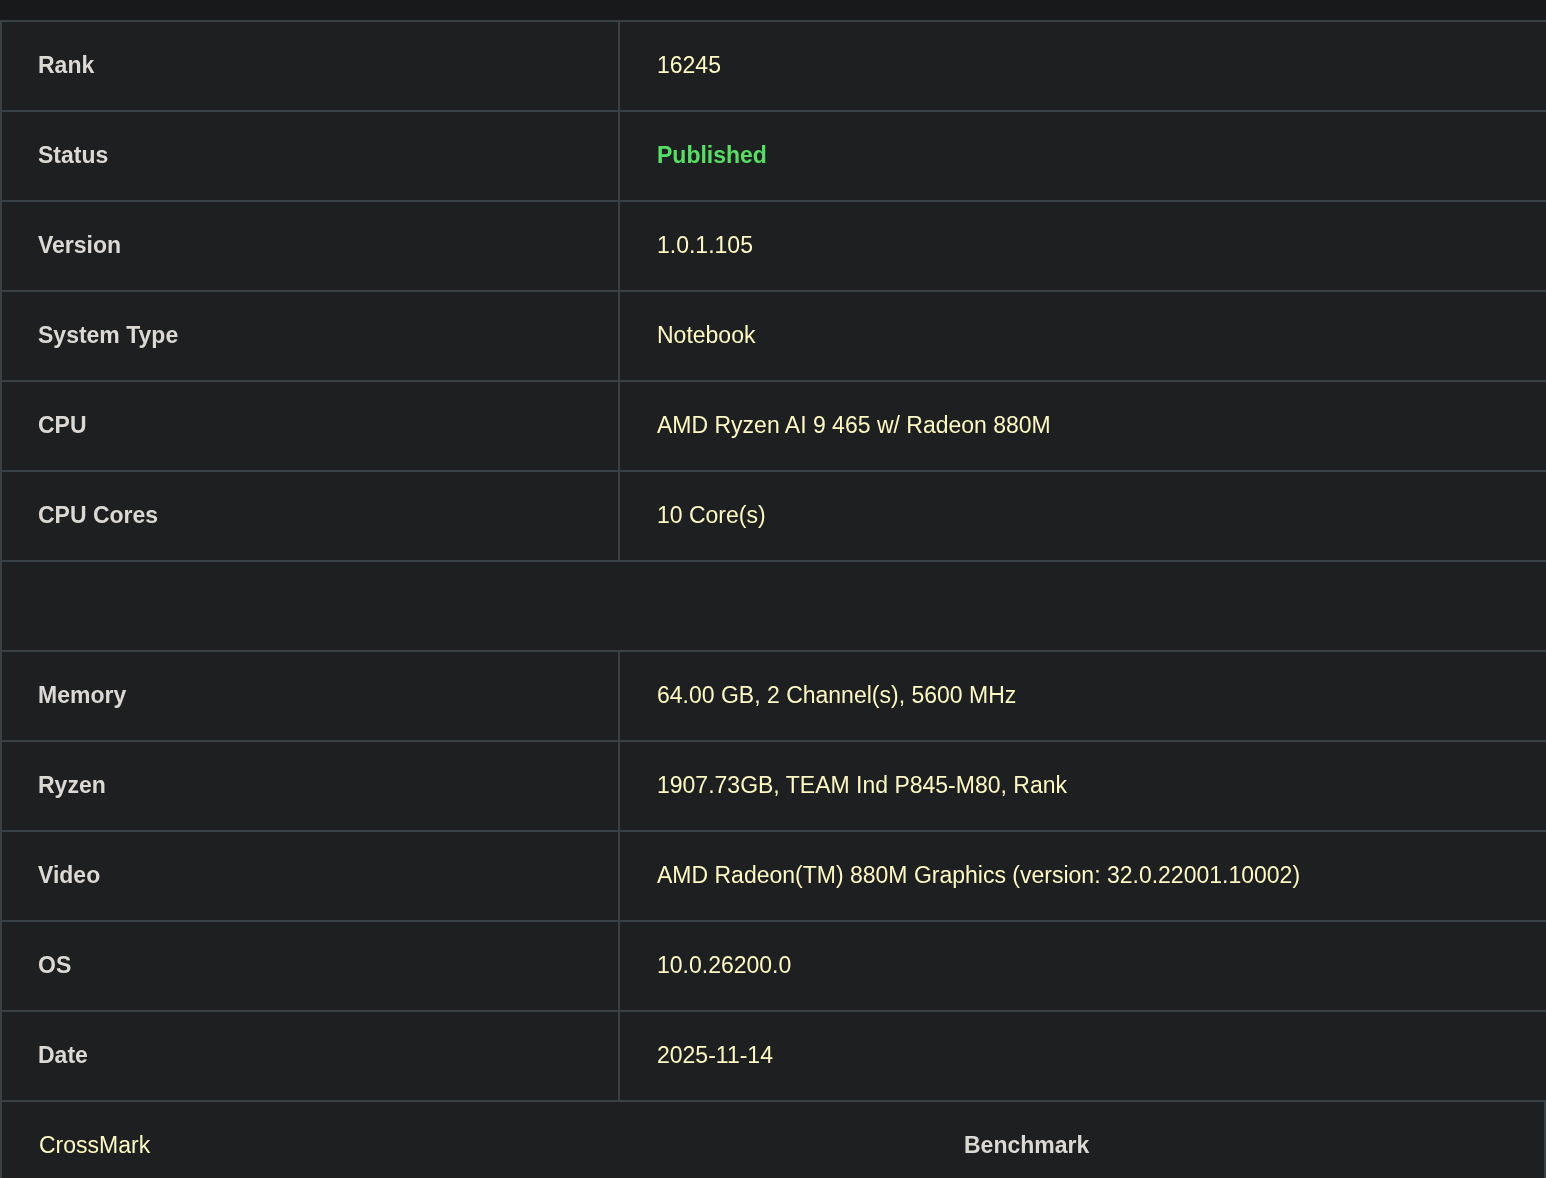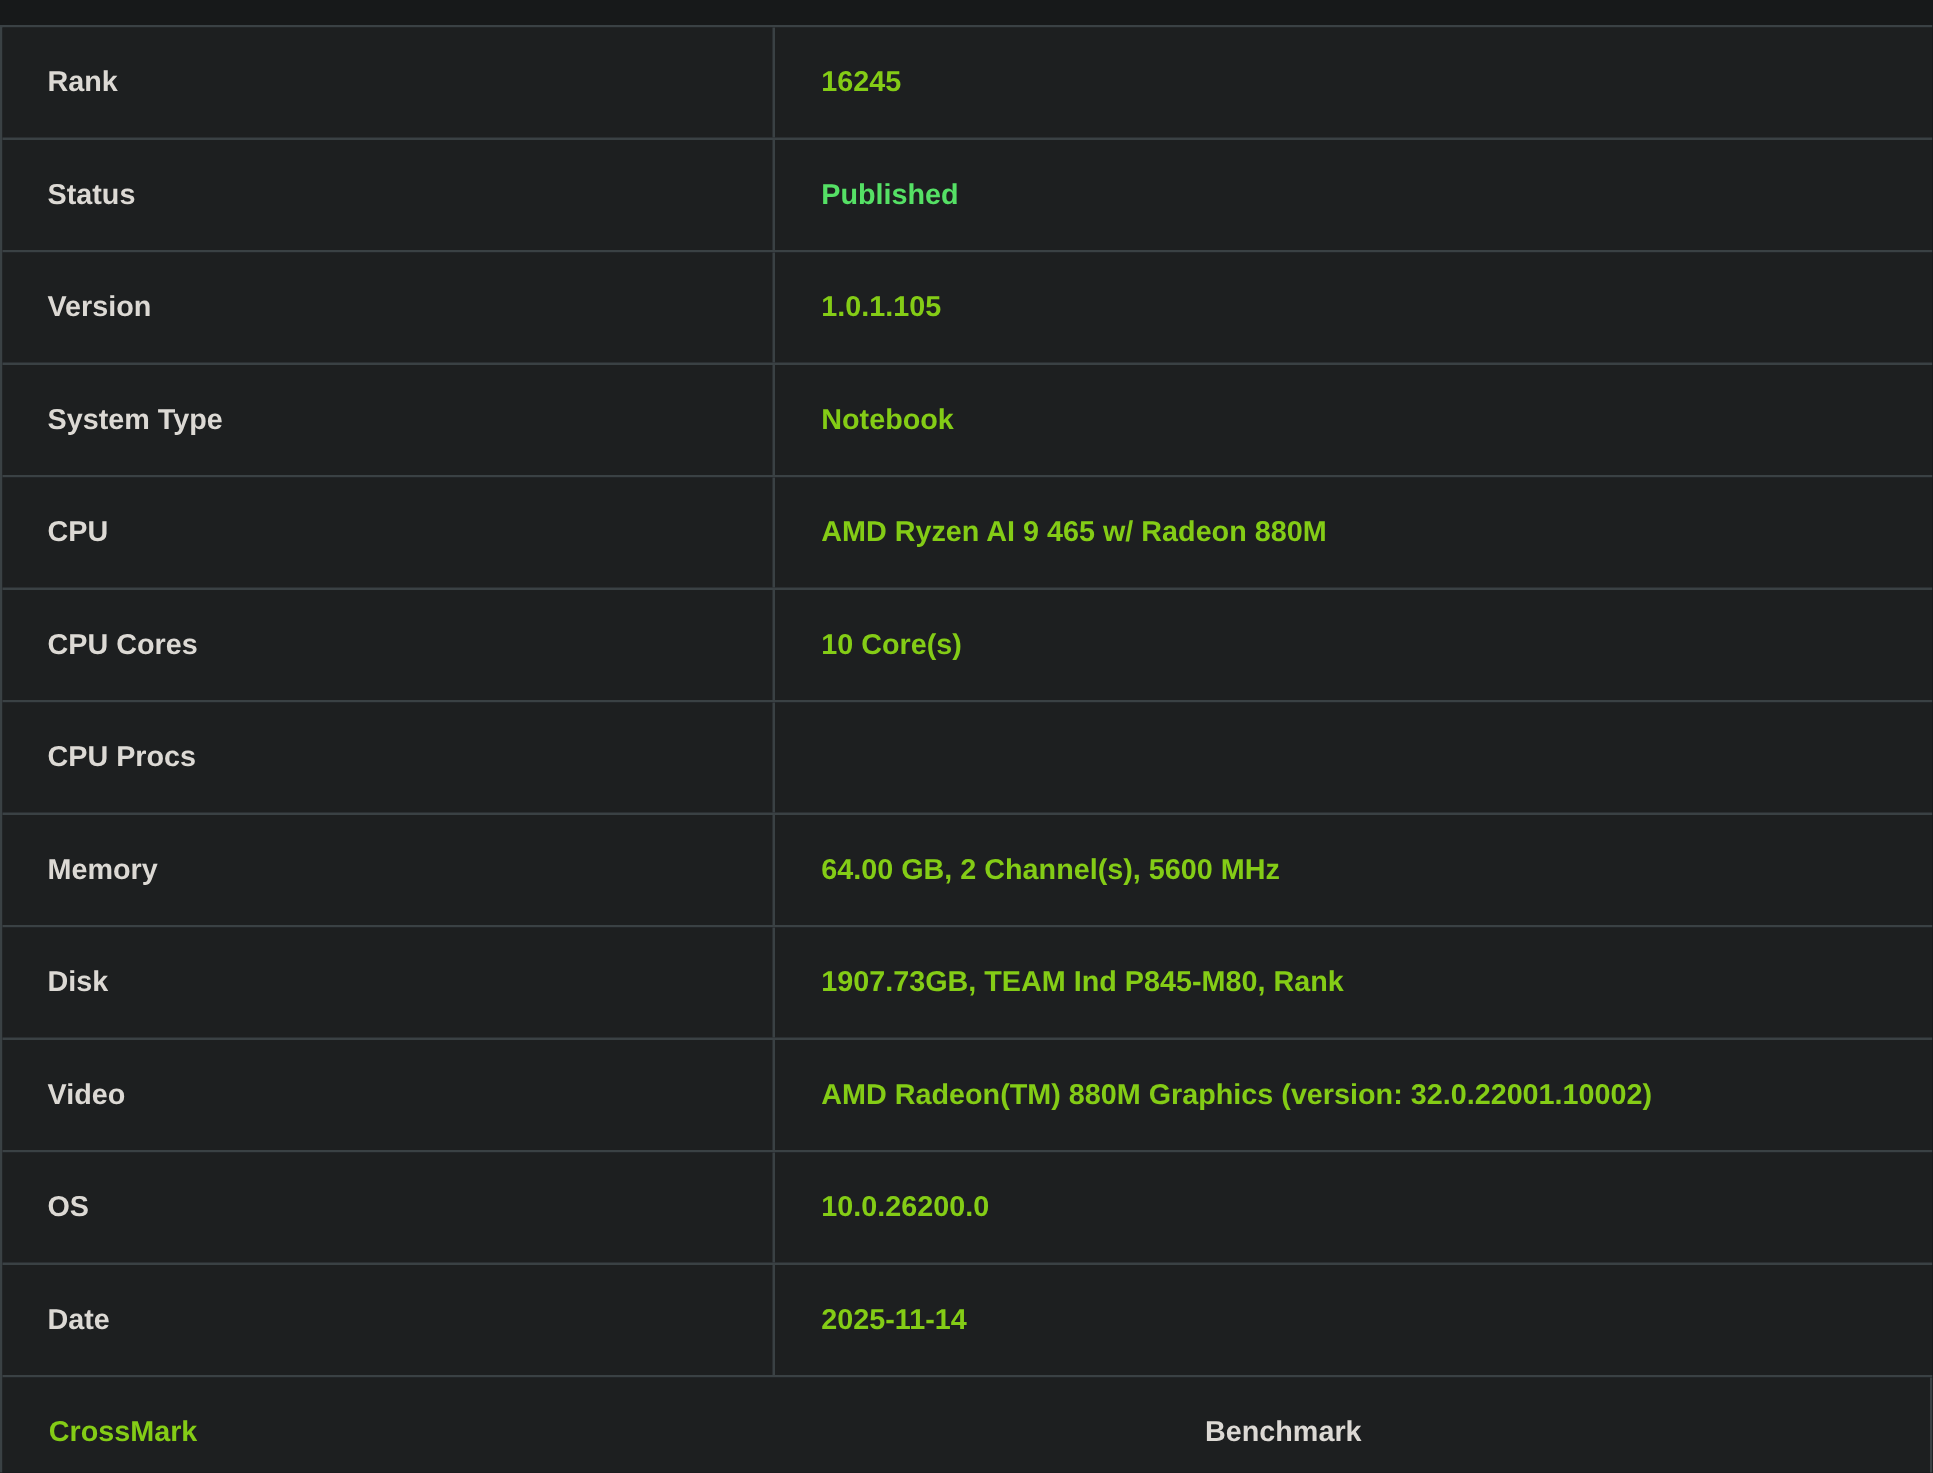--- a/index.html
+++ b/index.html
@@ -37,22 +37,22 @@
     width: 618px;
     flex: 0 0 618px;
     padding-left: 36px;
     border-right: 2px solid #3a4144;
     font-weight: 700;
     color: #dcd9d4;
   }
   .cell.value {
     flex: 1 1 auto;
     padding-left: 37px;
-    font-weight: 700;
-    color: #84cc16;
+    font-weight: 400;
+    color: #fef9c3;
   }
   .cell.value.status {
     font-weight: 700;
     text-align: right;
   }
 </style>
 </head>
 <body>
 
 <div class="spec-table" id="spec-table">
@@ -81,30 +81,29 @@
       <div class="cell label">CPU</div>
       <div class="cell value">AMD Ryzen AI 9 465 w/ Radeon 880M</div>
     </div>
 
     <div class="row">
       <div class="cell label">CPU Cores</div>
       <div class="cell value">10 Core(s)</div>
     </div>
 
     <div class="row">
-      <div class="cell label">CPU Procs</div>
     </div>
 
     <div class="row">
       <div class="cell label">Memory</div>
       <div class="cell value">64.00 GB, 2 Channel(s), 5600 MHz</div>
     </div>
 
     <div class="row">
-      <div class="cell label">Disk</div>
+      <div class="cell label">Ryzen</div>
       <div class="cell value">1907.73GB, TEAM Ind P845-M80, Rank</div>
     </div>
 
     <div class="row">
       <div class="cell label">Video</div>
       <div class="cell value">AMD Radeon(TM) 880M Graphics (version: 32.0.22001.10002)</div>
     </div>
 
     <div class="row">
       <div class="cell label">OS</div>

